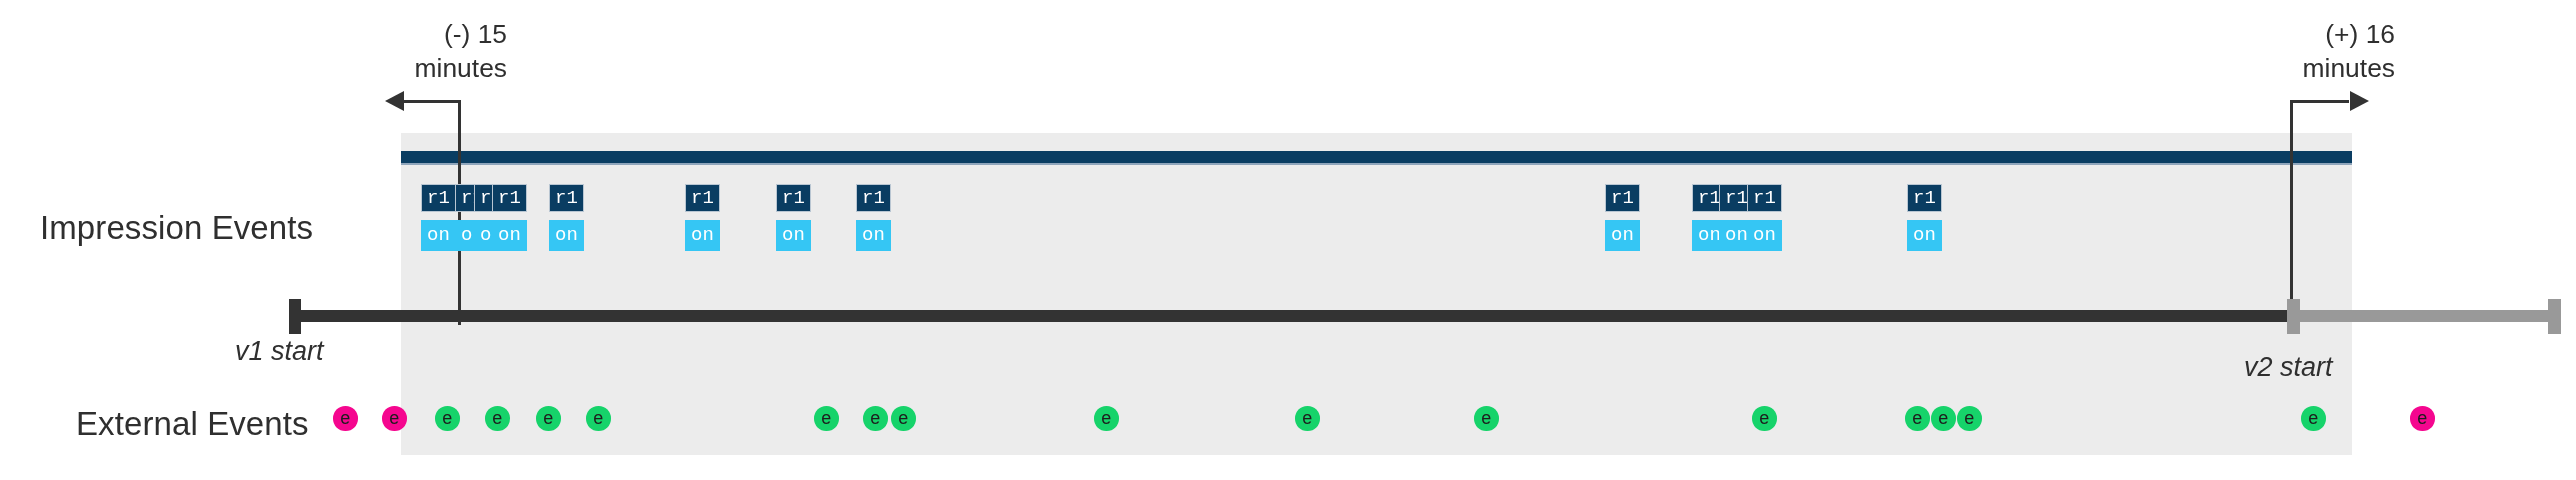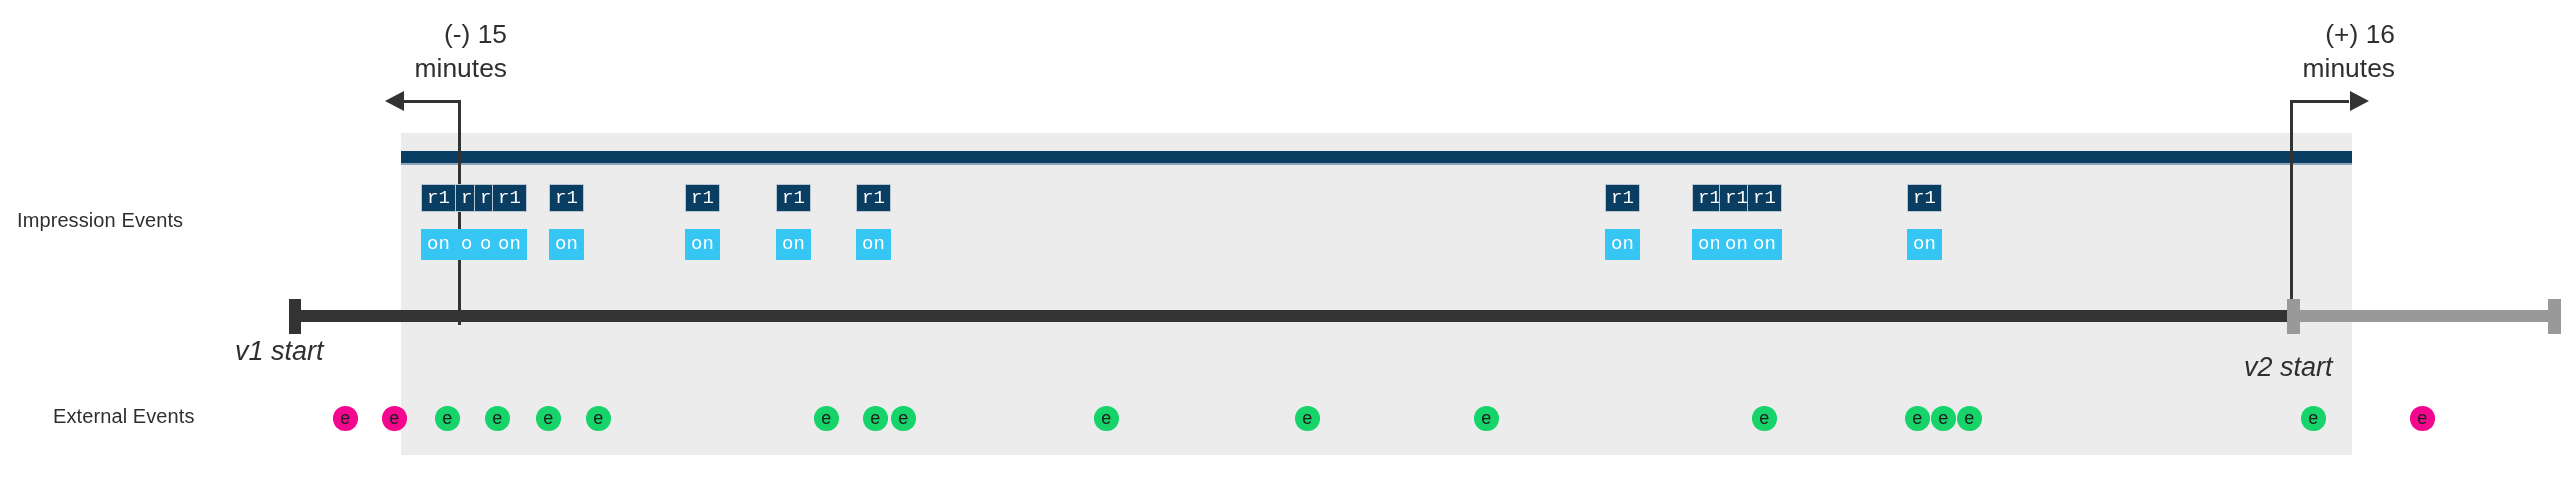--- a/index.html
+++ b/index.html
@@ -29,24 +29,25 @@
   .version-bar-underline{
     position:absolute;
     left:401px; top:163px;
     width:1951px; height:1.9px;
     background:#8fa5bb;
   }
 
   
   .row-label{
     position:absolute;
-    font-size:20px;
+    font-size:33px;
     color:#2f2f2f;
     white-space:nowrap;
     letter-spacing:0.1px;
+    margin-left:23px;
   }
   #label-impression{ left:17px; top:209px; }
   #label-external{  left:53px; top:405px; }
 
   
   .offset-note{
     position:absolute;
     font-size:26.4px;
     color:#2f2f2f;
     text-align:right;
@@ -142,21 +143,21 @@
     width:35px;height:28px;
     background:#0a3d62;
     border:0.9px solid #b9c6d2;
     box-sizing:border-box;
     color:#ffffff;
     font-size:19px;
     line-height:26.4px;
     text-align:center;
   }
   .badge-on{
-    margin-top:17px;
+    margin-top:8px;
     width:35px;height:31px;
     background:#35c6f4;
     color:#ffffff;
     font-size:19px;
     line-height:31px;
     text-align:center;
   }
 
   
   .event-dot{

